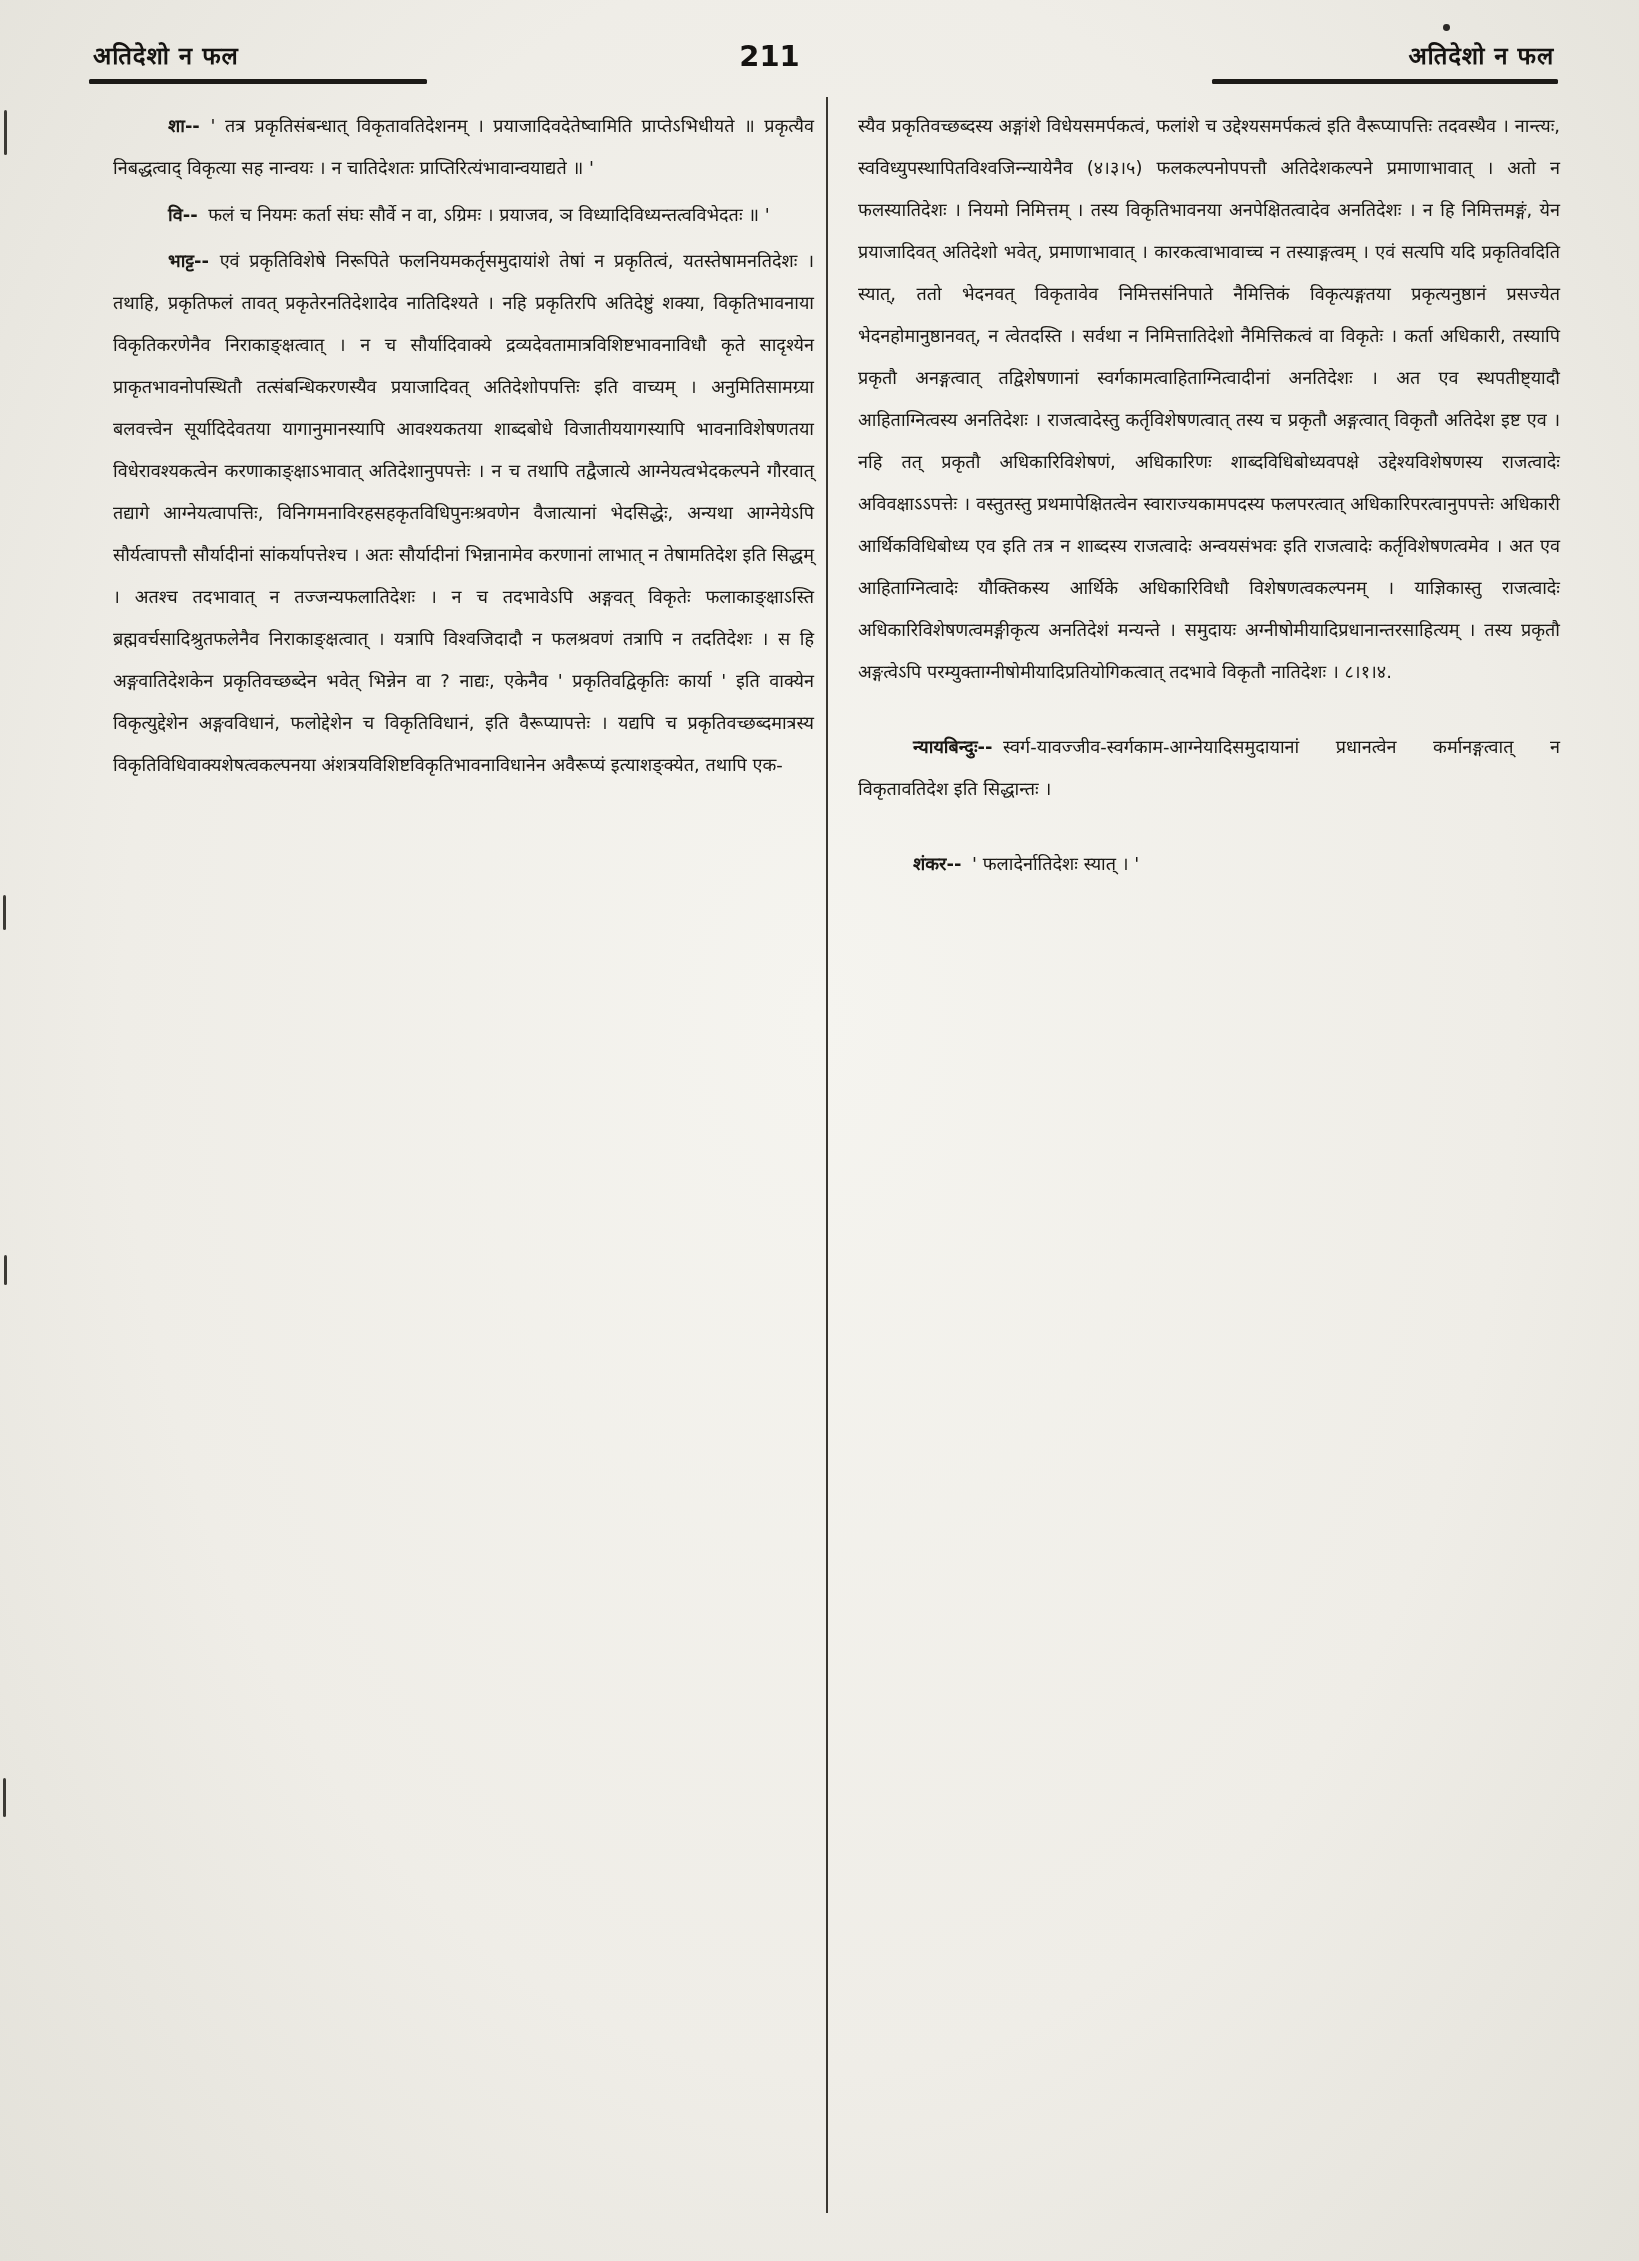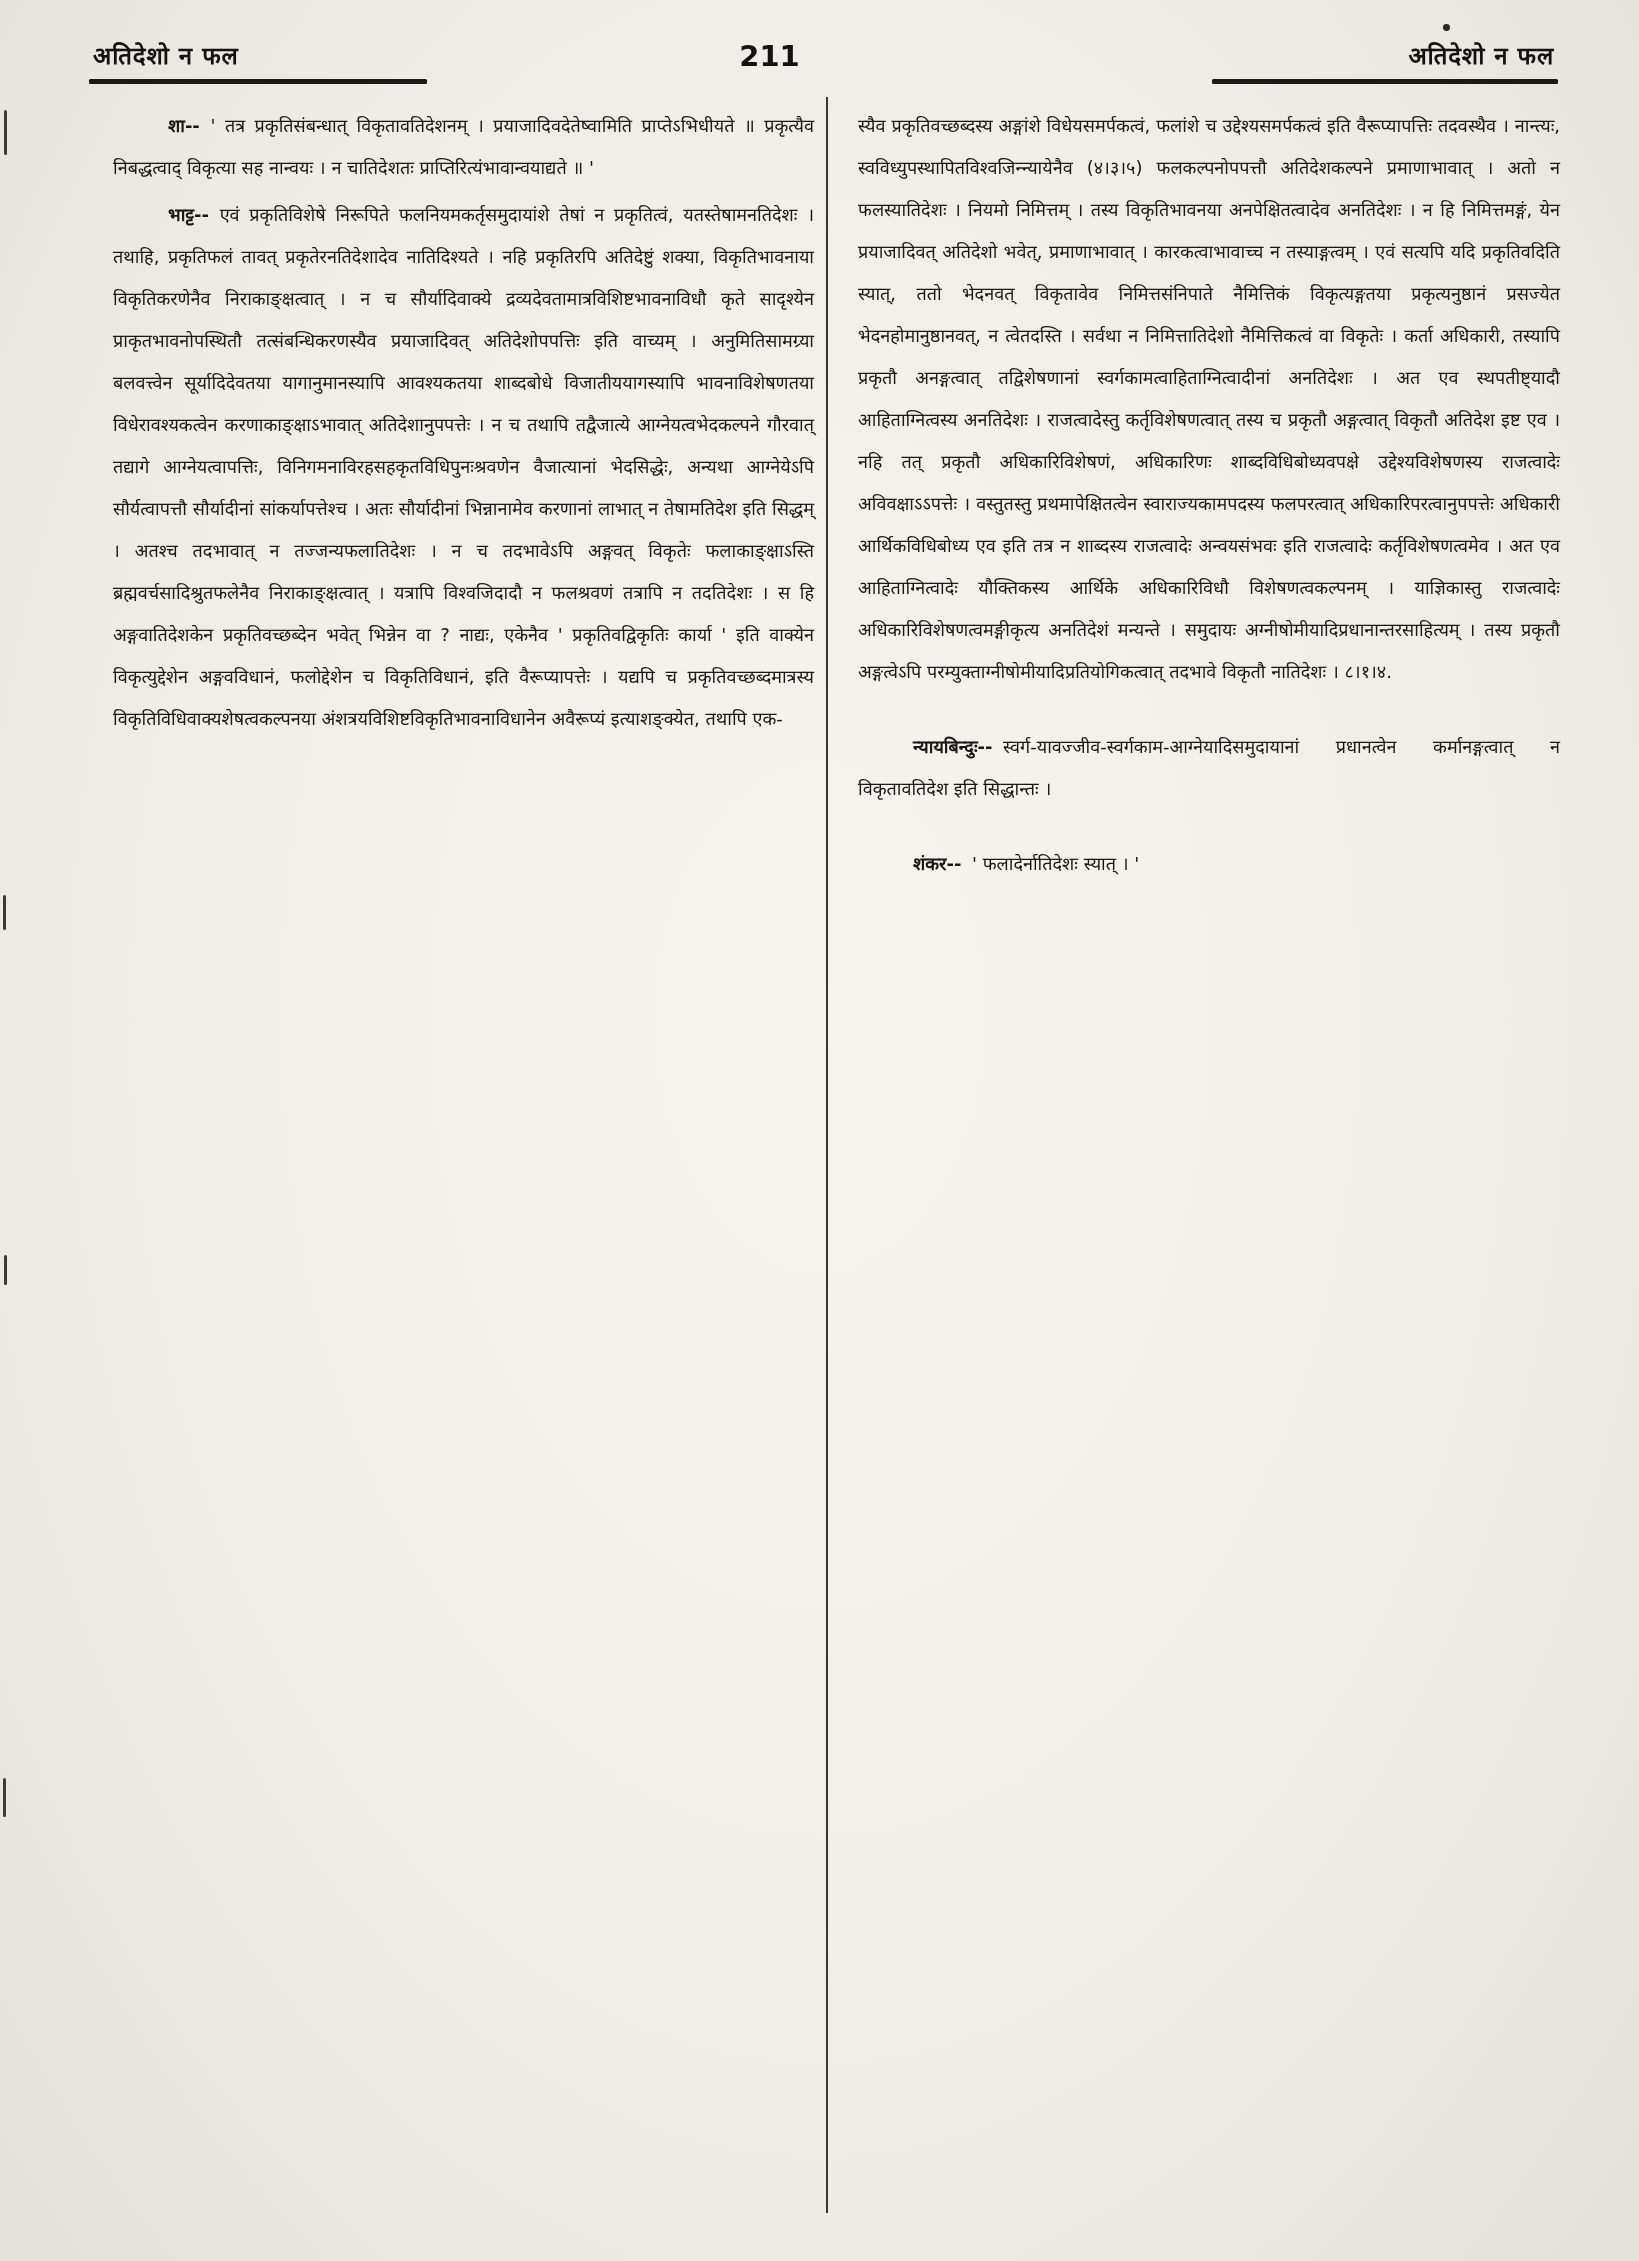--- a/index.html
+++ b/index.html
@@ -111,20 +111,23 @@
   <div class="header-rule left"></div>
   <div class="header-rule right"></div>
 
   <div class="col-divider"></div>
 
   <div class="column left">
     <p class="para indent">
       <span class="lead">शा--</span><span>' तत्र प्रकृतिसंबन्धात् विकृतावतिदेशनम् । प्रयाजादिवदेतेष्वामिति प्राप्तेऽभिधीयते ॥ प्रकृत्यैव निबद्धत्वाद् विकृत्या सह नान्वयः । न चातिदेशतः प्राप्तिरित्यंभावान्वयाद्यते ॥ '</span>
     </p>
     <p class="para indent">
+      <span class="lead">वि--</span><span>फलं च नियमः कर्ता संघः सौर्वे न वा, ऽग्रिमः । प्रयाजव, ञ विध्यादिविध्यन्तत्वविभेदतः ॥ '</span>
+    </p>
+    <p class="para indent">
       <span class="lead">भाट्ट--</span><span>एवं प्रकृतिविशेषे निरूपिते फलनियमकर्तृसमुदायांशे तेषां न प्रकृतित्वं, यतस्तेषामनतिदेशः । तथाहि, प्रकृतिफलं तावत् प्रकृतेरनतिदेशादेव नातिदिश्यते । नहि प्रकृतिरपि अतिदेष्टुं शक्या, विकृतिभावनाया विकृतिकरणेनैव निराकाङ्क्षत्वात् । न च सौर्यादिवाक्ये द्रव्यदेवतामात्रविशिष्टभावनाविधौ कृते सादृश्येन प्राकृतभावनोपस्थितौ तत्संबन्धिकरणस्यैव प्रयाजादिवत् अतिदेशोपपत्तिः इति वाच्यम् । अनुमितिसामग्र्या बलवत्त्वेन सूर्यादिदेवतया यागानुमानस्यापि आवश्यकतया शाब्दबोधे विजातीययागस्यापि भावनाविशेषणतया विधेरावश्यकत्वेन करणाकाङ्क्षाऽभावात् अतिदेशानुपपत्तेः । न च तथापि तद्वैजात्ये आग्नेयत्वभेदकल्पने गौरवात् तद्यागे आग्नेयत्वापत्तिः, विनिगमनाविरहसहकृतविधिपुनःश्रवणेन वैजात्यानां भेदसिद्धेः, अन्यथा आग्नेयेऽपि सौर्यत्वापत्तौ सौर्यादीनां सांकर्यापत्तेश्च । अतः सौर्यादीनां भिन्नानामेव करणानां लाभात् न तेषामतिदेश इति सिद्धम् । अतश्च तदभावात् न तज्जन्यफलातिदेशः । न च तदभावेऽपि अङ्गवत् विकृतेः फलाकाङ्क्षाऽस्ति ब्रह्मवर्चसादिश्रुतफलेनैव निराकाङ्क्षत्वात् । यत्रापि विश्वजिदादौ न फलश्रवणं तत्रापि न तदतिदेशः । स हि अङ्गवातिदेशकेन प्रकृतिवच्छब्देन भवेत् भिन्नेन वा ? नाद्यः, एकेनैव ' प्रकृतिवद्विकृतिः कार्या ' इति वाक्येन विकृत्युद्देशेन अङ्गवविधानं, फलोद्देशेन च विकृतिविधानं, इति वैरूप्यापत्तेः । यद्यपि च प्रकृतिवच्छब्दमात्रस्य विकृतिविधिवाक्यशेषत्वकल्पनया अंशत्रयविशिष्टविकृतिभावनाविधानेन अवैरूप्यं इत्याशङ्क्येत, तथापि एक-</span>
     </p>
   </div>
 
   <div class="column right">
     <p class="para">
       <span>स्यैव प्रकृतिवच्छब्दस्य अङ्गांशे विधेयसमर्पकत्वं, फलांशे च उद्देश्यसमर्पकत्वं इति वैरूप्यापत्तिः तदवस्थैव । नान्त्यः, स्वविध्युपस्थापितविश्वजिन्न्यायेनैव (४।३।५) फलकल्पनोपपत्तौ अतिदेशकल्पने प्रमाणाभावात् । अतो न फलस्यातिदेशः । नियमो निमित्तम् । तस्य विकृतिभावनया अनपेक्षितत्वादेव अनतिदेशः । न हि निमित्तमङ्गं, येन प्रयाजादिवत् अतिदेशो भवेत्, प्रमाणाभावात् । कारकत्वाभावाच्च न तस्याङ्गत्वम् । एवं सत्यपि यदि प्रकृतिवदिति स्यात्, ततो भेदनवत् विकृतावेव निमित्तसंनिपाते नैमित्तिकं विकृत्यङ्गतया प्रकृत्यनुष्ठानं प्रसज्येत भेदनहोमानुष्ठानवत्, न त्वेतदस्ति । सर्वथा न निमित्तातिदेशो नैमित्तिकत्वं वा विकृतेः । कर्ता अधिकारी, तस्यापि प्रकृतौ अनङ्गत्वात् तद्विशेषणानां स्वर्गकामत्वाहिताग्नित्वादीनां अनतिदेशः । अत एव स्थपतीष्ट्यादौ आहिताग्नित्वस्य अनतिदेशः । राजत्वादेस्तु कर्तृविशेषणत्वात् तस्य च प्रकृतौ अङ्गत्वात् विकृतौ अतिदेश इष्ट एव । नहि तत् प्रकृतौ अधिकारिविशेषणं, अधिकारिणः शाब्दविधिबोध्यवपक्षे उद्देश्यविशेषणस्य राजत्वादेः अविवक्षाऽऽपत्तेः । वस्तुतस्तु प्रथमापेक्षितत्वेन स्वाराज्यकामपदस्य फलपरत्वात् अधिकारिपरत्वानुपपत्तेः अधिकारी आर्थिकविधिबोध्य एव इति तत्र न शाब्दस्य राजत्वादेः अन्वयसंभवः इति राजत्वादेः कर्तृविशेषणत्वमेव । अत एव आहिताग्नित्वादेः यौक्तिकस्य आर्थिके अधिकारिविधौ विशेषणत्वकल्पनम् । याज्ञिकास्तु राजत्वादेः अधिकारिविशेषणत्वमङ्गीकृत्य अनतिदेशं मन्यन्ते । समुदायः अग्नीषोमीयादिप्रधानान्तरसाहित्यम् । तस्य प्रकृतौ अङ्गत्वेऽपि परम्युक्ताग्नीषोमीयादिप्रतियोगिकत्वात् तदभावे विकृतौ नातिदेशः । ८।१।४.</span>
     </p>
     <p class="para indent gap-top">
       <span class="lead">न्यायबिन्दुः--</span><span>स्वर्ग-यावज्जीव-स्वर्गकाम-आग्नेयादिसमुदायानां प्रधानत्वेन कर्मानङ्गत्वात् न विकृतावतिदेश इति सिद्धान्तः ।</span>

